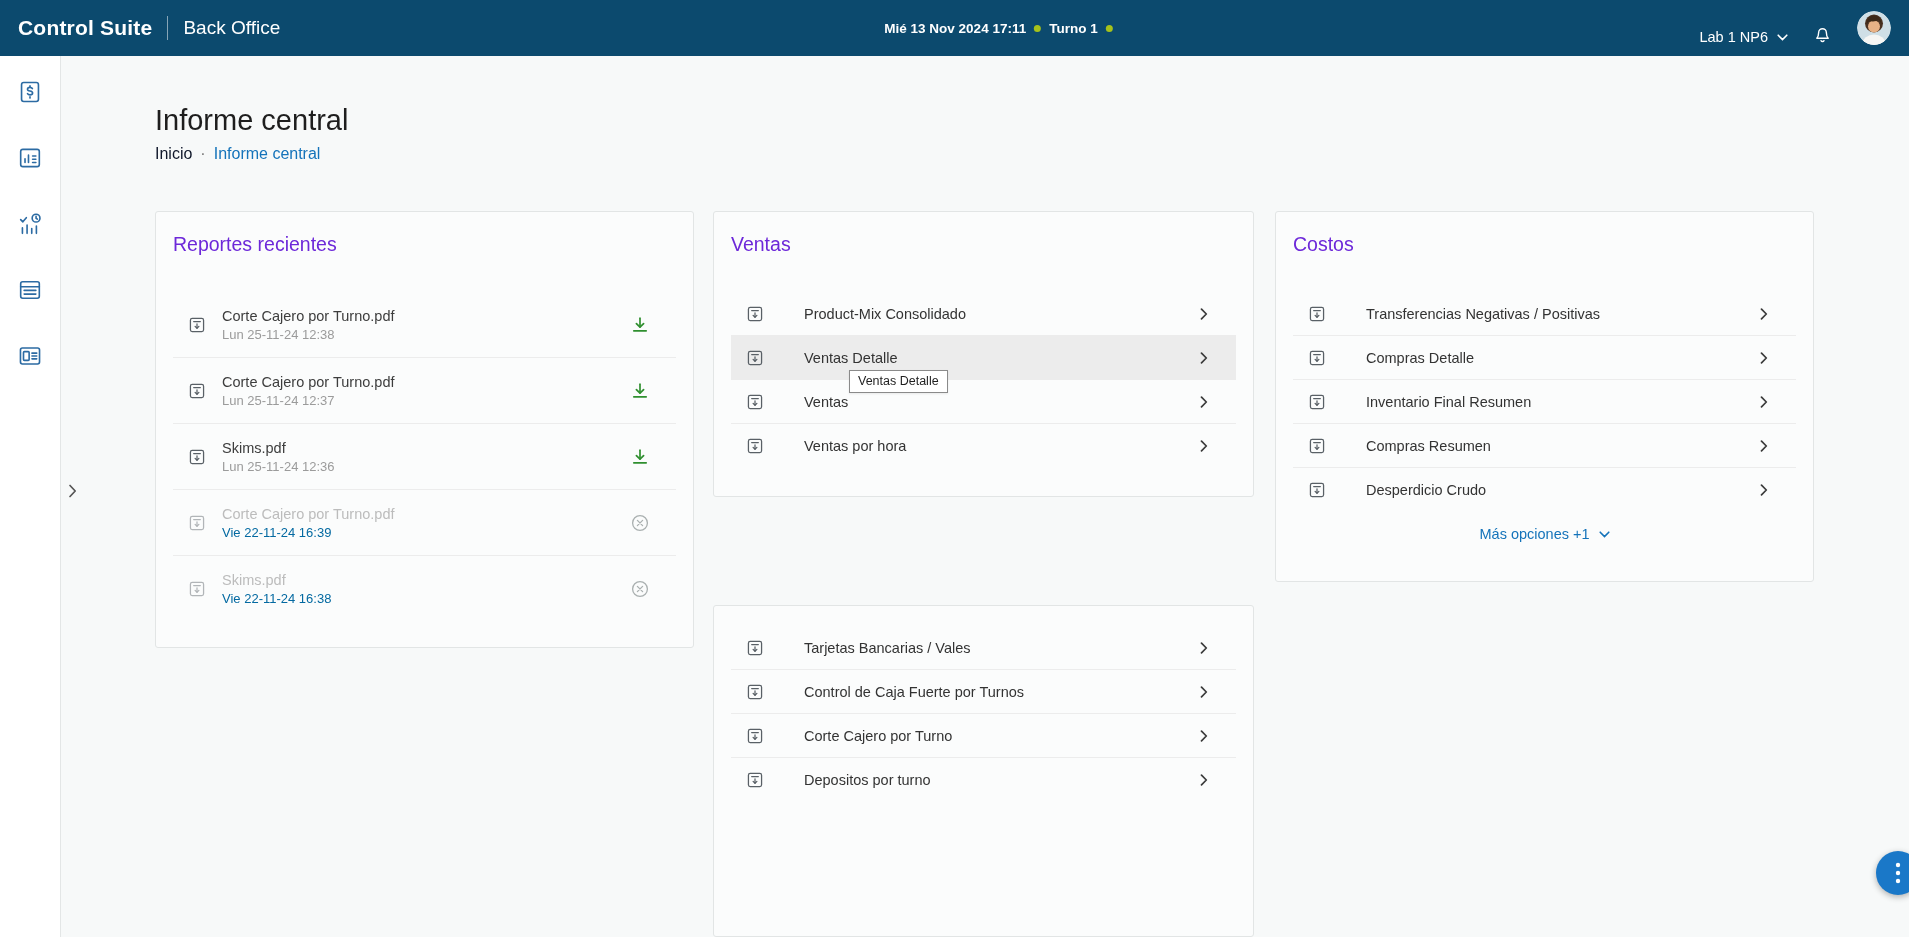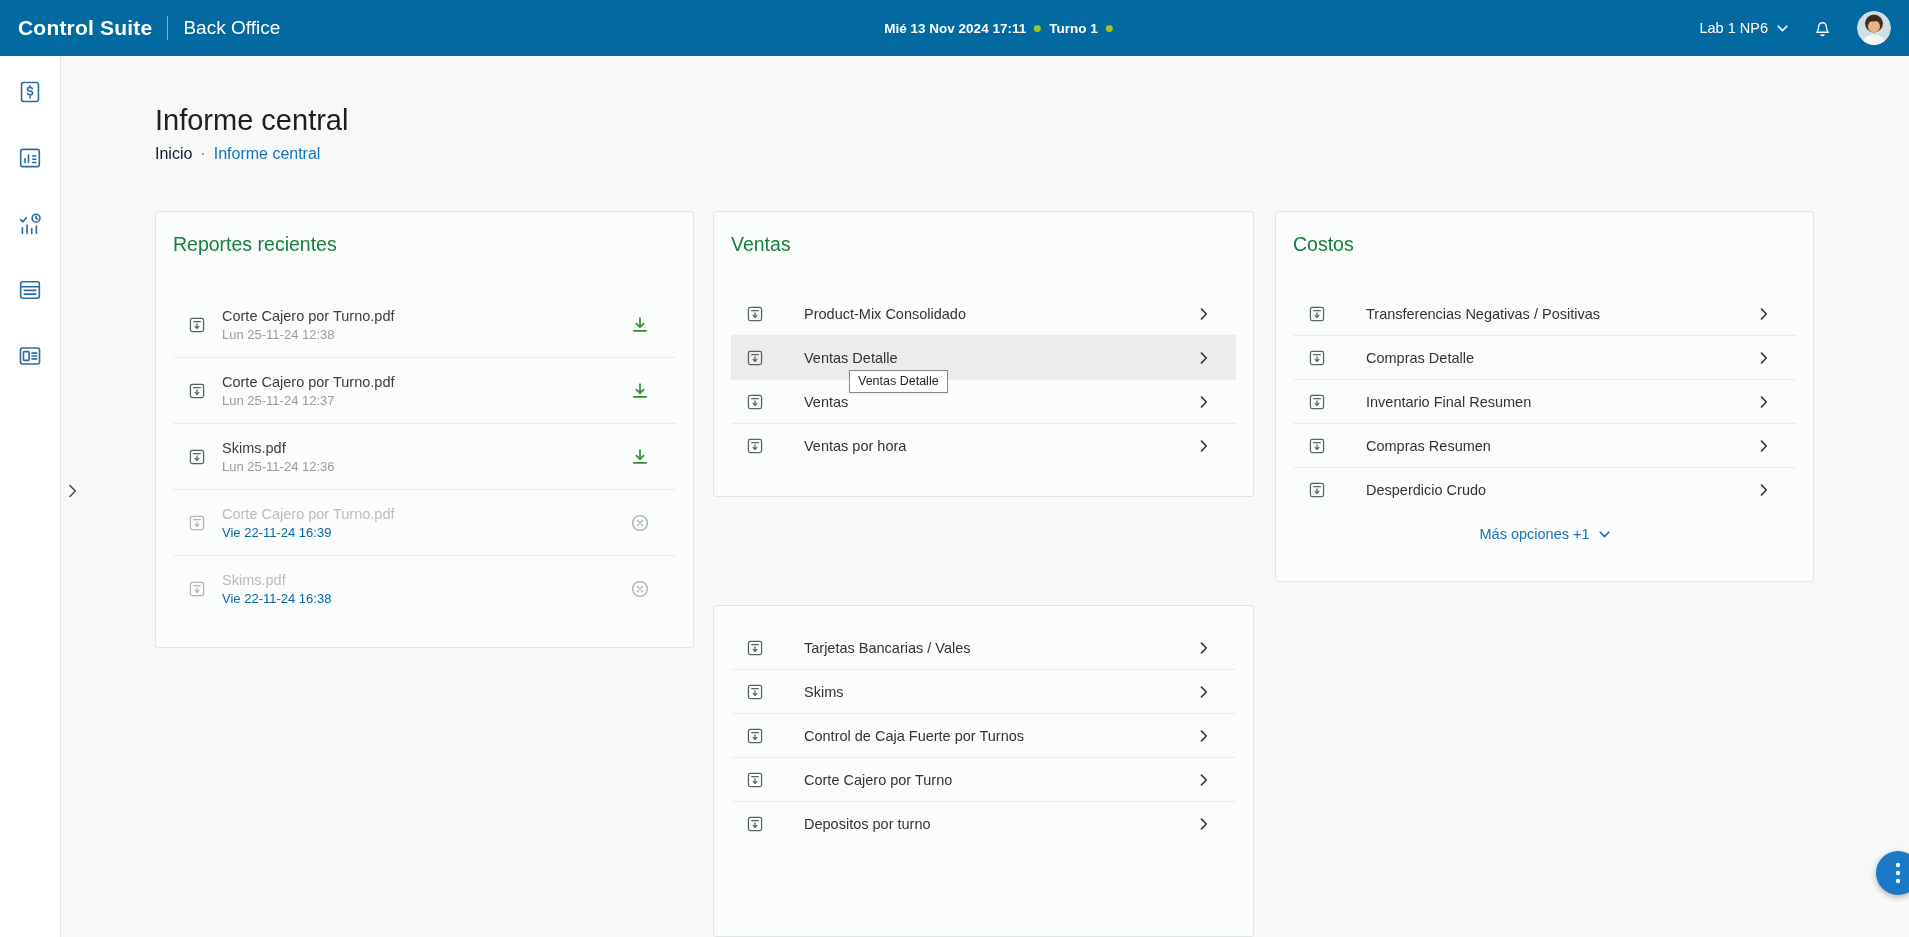--- a/index.html
+++ b/index.html
@@ -7,33 +7,33 @@
   body {
     width:1909px; height:937px; position:relative; overflow:hidden;
     background:#f7f9f9;
     font-family:"Liberation Sans", sans-serif;
     color:#333;
   }
 
   
   .topbar {
     position:absolute; top:0; left:0; right:0; height:56px;
-    background:#0369a1; color:#fff;
+    background:#0c4a6e; color:#fff;
     display:flex; align-items:center; padding:0 18px; z-index:20;
   }
   .brand { font-size:21px; font-weight:700; letter-spacing:.2px; }
   .brand-divider { width:1px; height:24px; background:rgba(255,255,255,.5); margin:0 15px; }
   .module { font-size:19px; font-weight:400; }
   .center-group {
     position:absolute; left:50%; transform:translateX(-50%);
     display:flex; align-items:center; gap:8px;
     font-size:13.5px; font-weight:700; white-space:nowrap;margin-left:44px;
   }
   .status-dot { width:7px; height:7px; border-radius:50%; background:#a6c21b; display:inline-block; }
-  .right-group { margin-left:auto; display:flex; align-items:center; gap:24px; }
+  .right-group { margin-left:auto; display:flex; align-items:flex-end; gap:24px; }
   .store-selector { display:flex; align-items:center; gap:9px; font-size:14.5px; cursor:pointer; }
   .icon-btn { display:flex; align-items:center; cursor:pointer; background:none; border:none; padding:0; }
   .avatar { width:34px; height:34px; border-radius:50%; overflow:hidden; flex:0 0 auto; cursor:pointer; }
 
   
   .sidebar {
     position:absolute; left:0; top:56px; bottom:0; width:61px;
     background:#fff; border-right:1px solid #e3e6e6;
     display:flex; flex-direction:column; align-items:center;
     padding-top:16px; gap:26px; z-index:10;
@@ -51,21 +51,21 @@
   .breadcrumb { margin-top:7px; font-size:16px; display:flex; align-items:center; gap:8px; }
   .breadcrumb .crumb-home { color:#0f172a; text-decoration:none; cursor:pointer; }
   .breadcrumb .crumb-sep { color:#777; }
   .breadcrumb .crumb-current { color:#1473ba; text-decoration:none; cursor:pointer; }
 
   
   .card {
     position:absolute; background:#fbfcfc; border:1px solid #e2e5e5; border-radius:3px;
     padding:20px 17px 24px;
   }
-  .card h2 { margin:0 0 36px; font-size:19.5px; font-weight:400; color:#15803d; line-height:24px; }
+  .card h2 { margin:0 0 36px; font-size:19.5px; font-weight:400; color:#6d28d9; line-height:24px; }
   .card-recent  { left:94px;   top:155px; width:539px; min-height:437px; }
   .card-ventas  { left:652px;  top:155px; width:541px; min-height:286px; }
   .card-costos  { left:1214px; top:155px; width:539px; min-height:371px; }
   .card-valores { left:652px;  top:549px; width:541px; min-height:332px; }
 
   
   .menu-row {
     height:44px; display:flex; align-items:center;
     padding:0 28px 0 15px; border-bottom:1px solid #ececec;
     font-size:14.5px; color:#333; cursor:pointer;gap:27px;
@@ -540,36 +540,20 @@
             </svg>
           </span>
           <span class="label">Tarjetas Bancarias / Vales</span>
           <span class="chevron">
             <svg width="8" height="12" viewBox="0 0 8 12" fill="none" stroke="#3a3a3a" stroke-width="1.7" stroke-linecap="round" stroke-linejoin="round">
               <path d="M1.5 1.2 6.3 6l-4.8 4.8"></path>
             </svg>
           </span>
         </div>
 
-        <div class="menu-row">
-          <span class="row-icon">
-            <svg width="18" height="18" viewBox="0 0 20 20" fill="none" stroke="#596066" stroke-width="1.4" stroke-linecap="round" stroke-linejoin="round">
-              <rect x="2.7" y="2.7" width="14.6" height="14.6" rx="2"></rect>
-              <path d="M6.3 6.2h7.4"></path>
-              <path d="M10 8.8v4.6"></path>
-              <path d="M7.9 11.5 10 13.6l2.1-2.1"></path>
-            </svg>
-          </span>
-          <span class="label">Skims</span>
-          <span class="chevron">
-            <svg width="8" height="12" viewBox="0 0 8 12" fill="none" stroke="#3a3a3a" stroke-width="1.7" stroke-linecap="round" stroke-linejoin="round">
-              <path d="M1.5 1.2 6.3 6l-4.8 4.8"></path>
-            </svg>
-          </span>
-        </div>
 
         <div class="menu-row">
           <span class="row-icon">
             <svg width="18" height="18" viewBox="0 0 20 20" fill="none" stroke="#596066" stroke-width="1.4" stroke-linecap="round" stroke-linejoin="round">
               <rect x="2.7" y="2.7" width="14.6" height="14.6" rx="2"></rect>
               <path d="M6.3 6.2h7.4"></path>
               <path d="M10 8.8v4.6"></path>
               <path d="M7.9 11.5 10 13.6l2.1-2.1"></path>
             </svg>
           </span>

